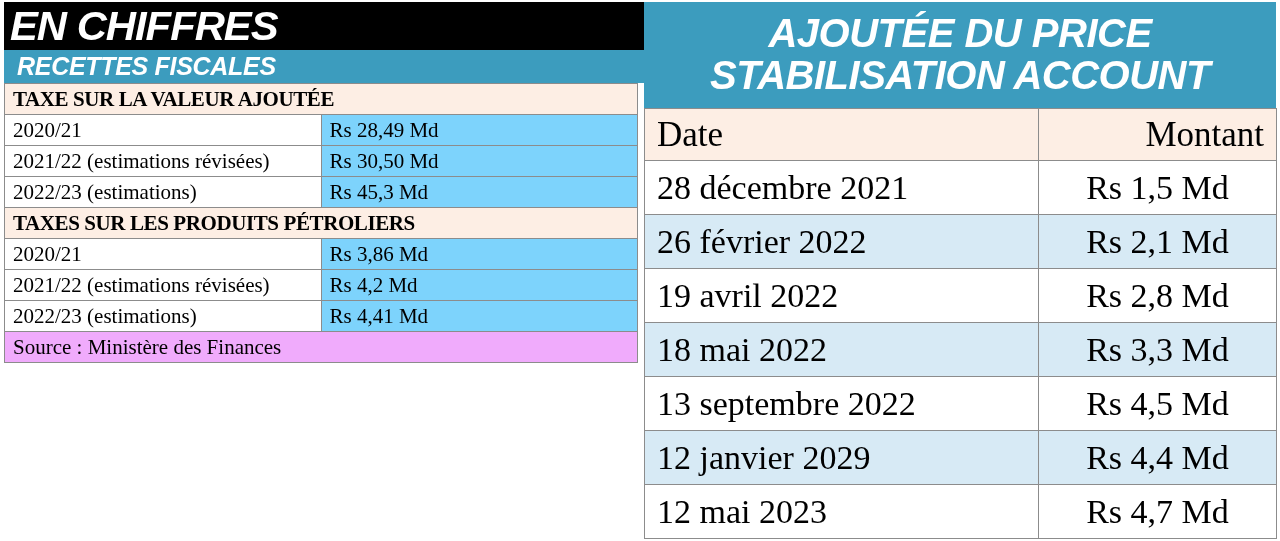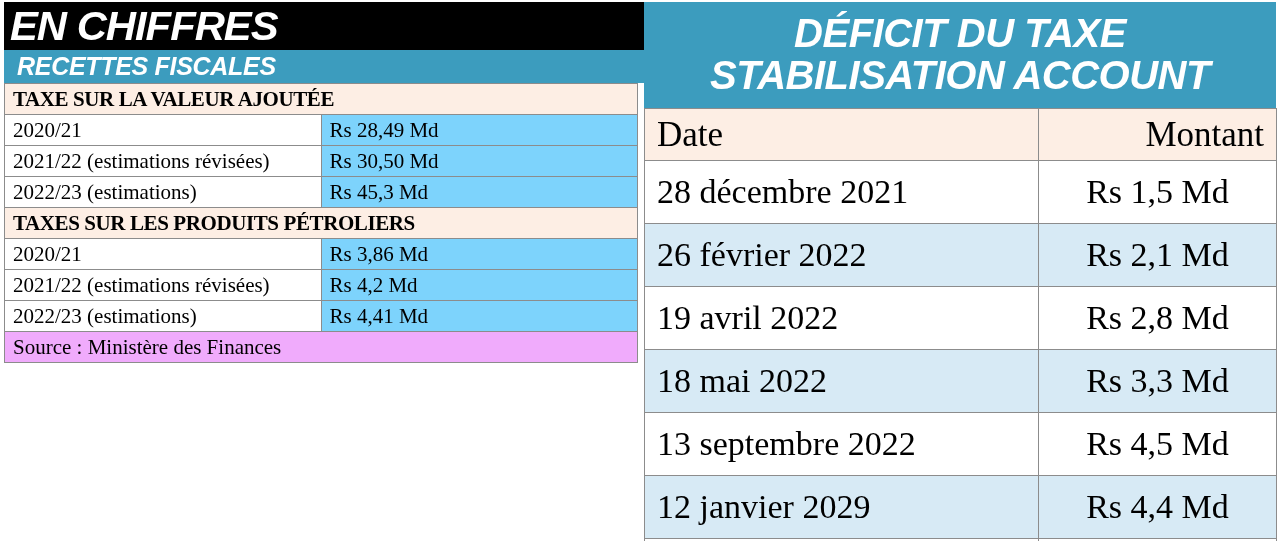--- a/index.html
+++ b/index.html
@@ -146,21 +146,21 @@
     font-size: 35px;
     font-weight: normal;
     height: 52px;
     padding: 0 12px;
   }
   th.date-head { text-align: left; width: 394px; }
   th.amount-head { text-align: right; width: 238px; }
 
   table.deficit td {
     font-size: 34px;
-    height: 63px;
+    height: 54px;
     padding: 0 12px;
   }
   td.date-cell { text-align: left; }
   td.amount-cell { text-align: center; }
   tr.row-white td { background: #ffffff; }
   tr.row-blue td { background: #d7eaf5; }
 </style>
 </head>
 <body>
 
@@ -213,21 +213,21 @@
         <tr>
           <td class="source-cell" colspan="2">Source : Ministère des Finances</td>
         </tr>
       </tbody>
     </table>
   </div>
 
   <div class="right-panel">
 
     <div class="right-header">
-      <span class="line">DÉFICIT DU TAXE</span>
+      <span class="line">AJOUTÉE DU PRICE</span>
       <span class="line">STABILISATION ACCOUNT</span>
     </div>
 
     <table class="deficit">
       <thead>
         <tr>
           <th class="date-head">Date</th>
           <th class="amount-head">Montant</th>
         </tr>
       </thead>

